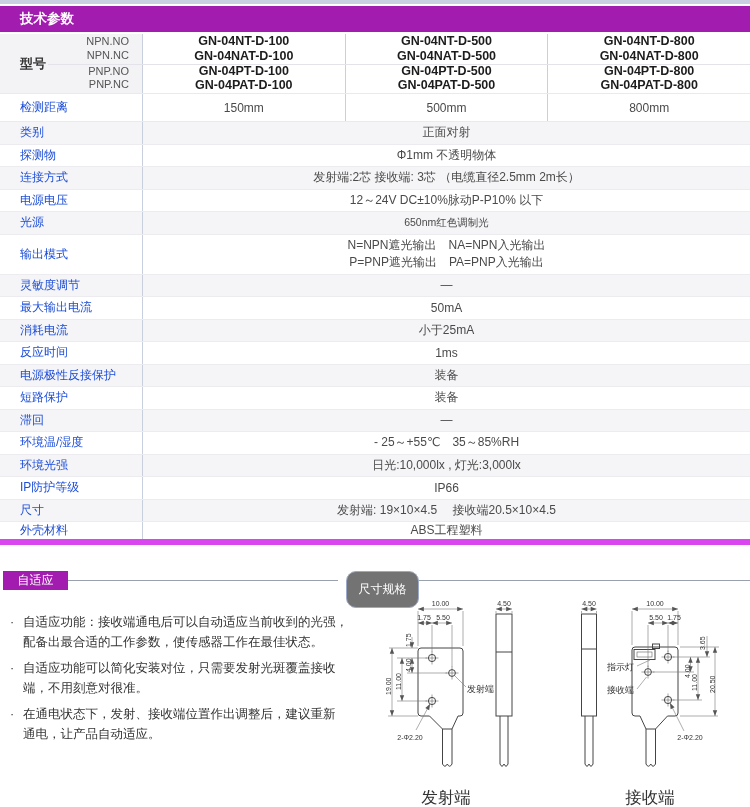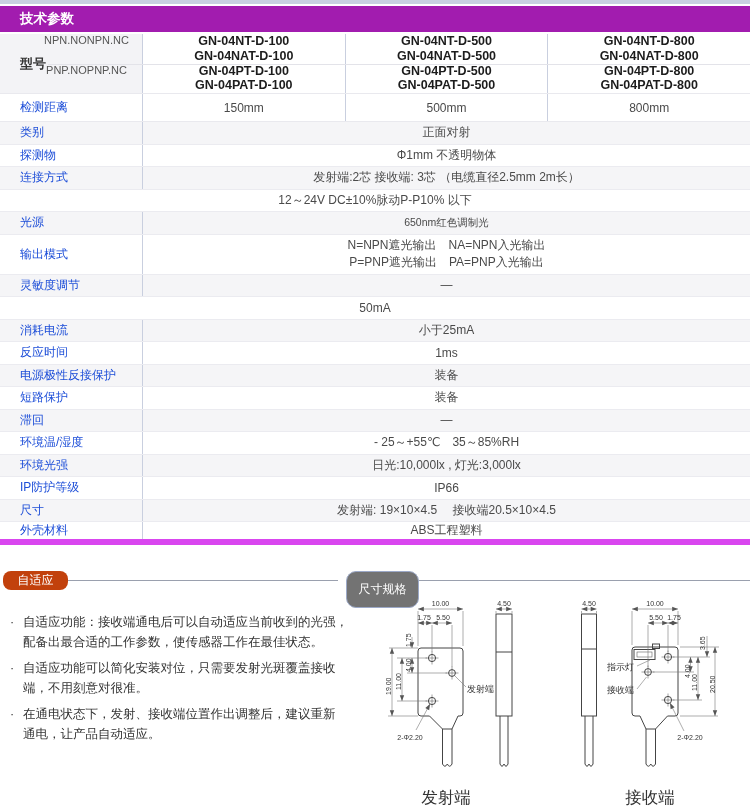--- a/index.html
+++ b/index.html
@@ -13,21 +13,21 @@
     height: 26px; margin-top: 2px; background: #a21caf; color: #fff;
     font-size: 13.5px; font-weight: bold; line-height: 26px; padding-left: 20px;
   }
   .table { margin-top: 2px; }
   
   .mrow { position: relative; display: flex; height: 60px; border-bottom: 1px solid #e9e9ee; }
   .mlc { width: 143px; background: #f3f3f6; position: relative; border-right: 1px solid #c9cfdf; }
   .mtitle { position: absolute; left: 20px; top: 50%; transform: translateY(-50%);
             font-size: 13px; font-weight: bold; color: #333; }
   .subs { position: absolute; right: 13px; top: 0; height: 100%; display: flex; flex-direction: column; }
-  .subpair { height: 30px; display: flex; flex-direction: row; justify-content: center;
+  .subpair { height: 30px; display: flex; flex-direction: column; justify-content: center;
              text-align: right; font-size: 11px; color: #555; line-height: 13.5px; }
   .mcols { flex: 1; display: flex; }
   .mcol { flex: 1; display: flex; flex-direction: column; }
   .mcol:not(:last-child) { border-right: 1px solid #c9cfdf; }
   .mpair { height: 30px; display: flex; flex-direction: column; justify-content: center;
            text-align: center; font-size: 12.5px; font-weight: bold; color: #1c1c1c; line-height: 14.5px; }
   .mdivider { position: absolute; left: 48px; right: 0; top: 30px; border-top: 1px solid #e3e3e9; }
   
   .drow { display: flex; height: 28px; border-bottom: 1px solid #e9e9ee; font-size: 12px; color: #4a4a4a; }
   .dcols { flex: 1; display: flex; }
@@ -38,21 +38,21 @@
   .srow.shaded { background: #f5f5f7; }
   .srow.out { height: 40px; }
   .srow:last-child { border-bottom: 6px solid #d946ef; }
   .lc { width: 143px; border-right: 1px solid #c9cfdf; padding-left: 20px;
         display: flex; align-items: center; color: #1d4ed8; }
   .vc { flex: 1; display: flex; align-items: center; justify-content: center; text-align: center; }
   .vc.two { flex-direction: column; justify-content: center; line-height: 17px; }
   .vc.sm { font-size: 10.5px; }
   
   .badge-red { position: absolute; left: 3px; top: 571px; width: 65px; height: 19px;
-    background: #c2410c; border-radius: 8px; color: #fff; font-size: 12px;
+    background: #a21caf; border-radius: 0; color: #fff; font-size: 12px;
     display: flex; align-items: center; justify-content: center; }
   .line-left { position: absolute; left: 68px; top: 580px; width: 270px; border-top: 1px solid #9aa0ae; }
   .badge-blue { position: absolute; left: 346px; top: 571px; width: 73px; height: 37px;
     background: #737373; border: 1px solid #9ca9c8; border-radius: 10px; color: #fff; font-size: 12px;
     display: flex; align-items: center; justify-content: center; }
   .line-right { position: absolute; left: 419px; top: 580px; width: 331px; border-top: 1px solid #9aa0ae; }
   
   .bullets { position: absolute; left: 8px; top: 612px; width: 340px; color: #333; font-size: 12.5px; }
   .bullet { margin-bottom: 6px; line-height: 20px; }
   .bl1 { position: relative; padding-left: 15px; }
@@ -144,38 +144,40 @@
     </div>
     <div class="srow">
       <div class="lc">探测物</div>
       <div class="vc">Φ1mm 不透明物体</div>
     </div>
     <div class="srow shaded">
       <div class="lc">连接方式</div>
       <div class="vc">发射端:2芯 接收端: 3芯 （电缆直径2.5mm 2m长）</div>
     </div>
     <div class="srow">
+      <div class="lc">电源电压</div>
       <div class="vc">12～24V DC±10%脉动P-P10% 以下</div>
     </div>
     <div class="srow shaded">
       <div class="lc">光源</div>
       <div class="vc sm">650nm红色调制光</div>
     </div>
     <div class="srow out">
       <div class="lc">输出模式</div>
       <div class="vc two">
         <div>N=NPN遮光输出　NA=NPN入光输出</div>
         <div>P=PNP遮光输出　PA=PNP入光输出</div>
       </div>
     </div>
     <div class="srow shaded">
       <div class="lc">灵敏度调节</div>
       <div class="vc">—</div>
     </div>
     <div class="srow">
+      <div class="lc">最大输出电流</div>
       <div class="vc">50mA</div>
     </div>
     <div class="srow shaded">
       <div class="lc">消耗电流</div>
       <div class="vc">小于25mA</div>
     </div>
     <div class="srow">
       <div class="lc">反应时间</div>
       <div class="vc">1ms</div>
     </div>

